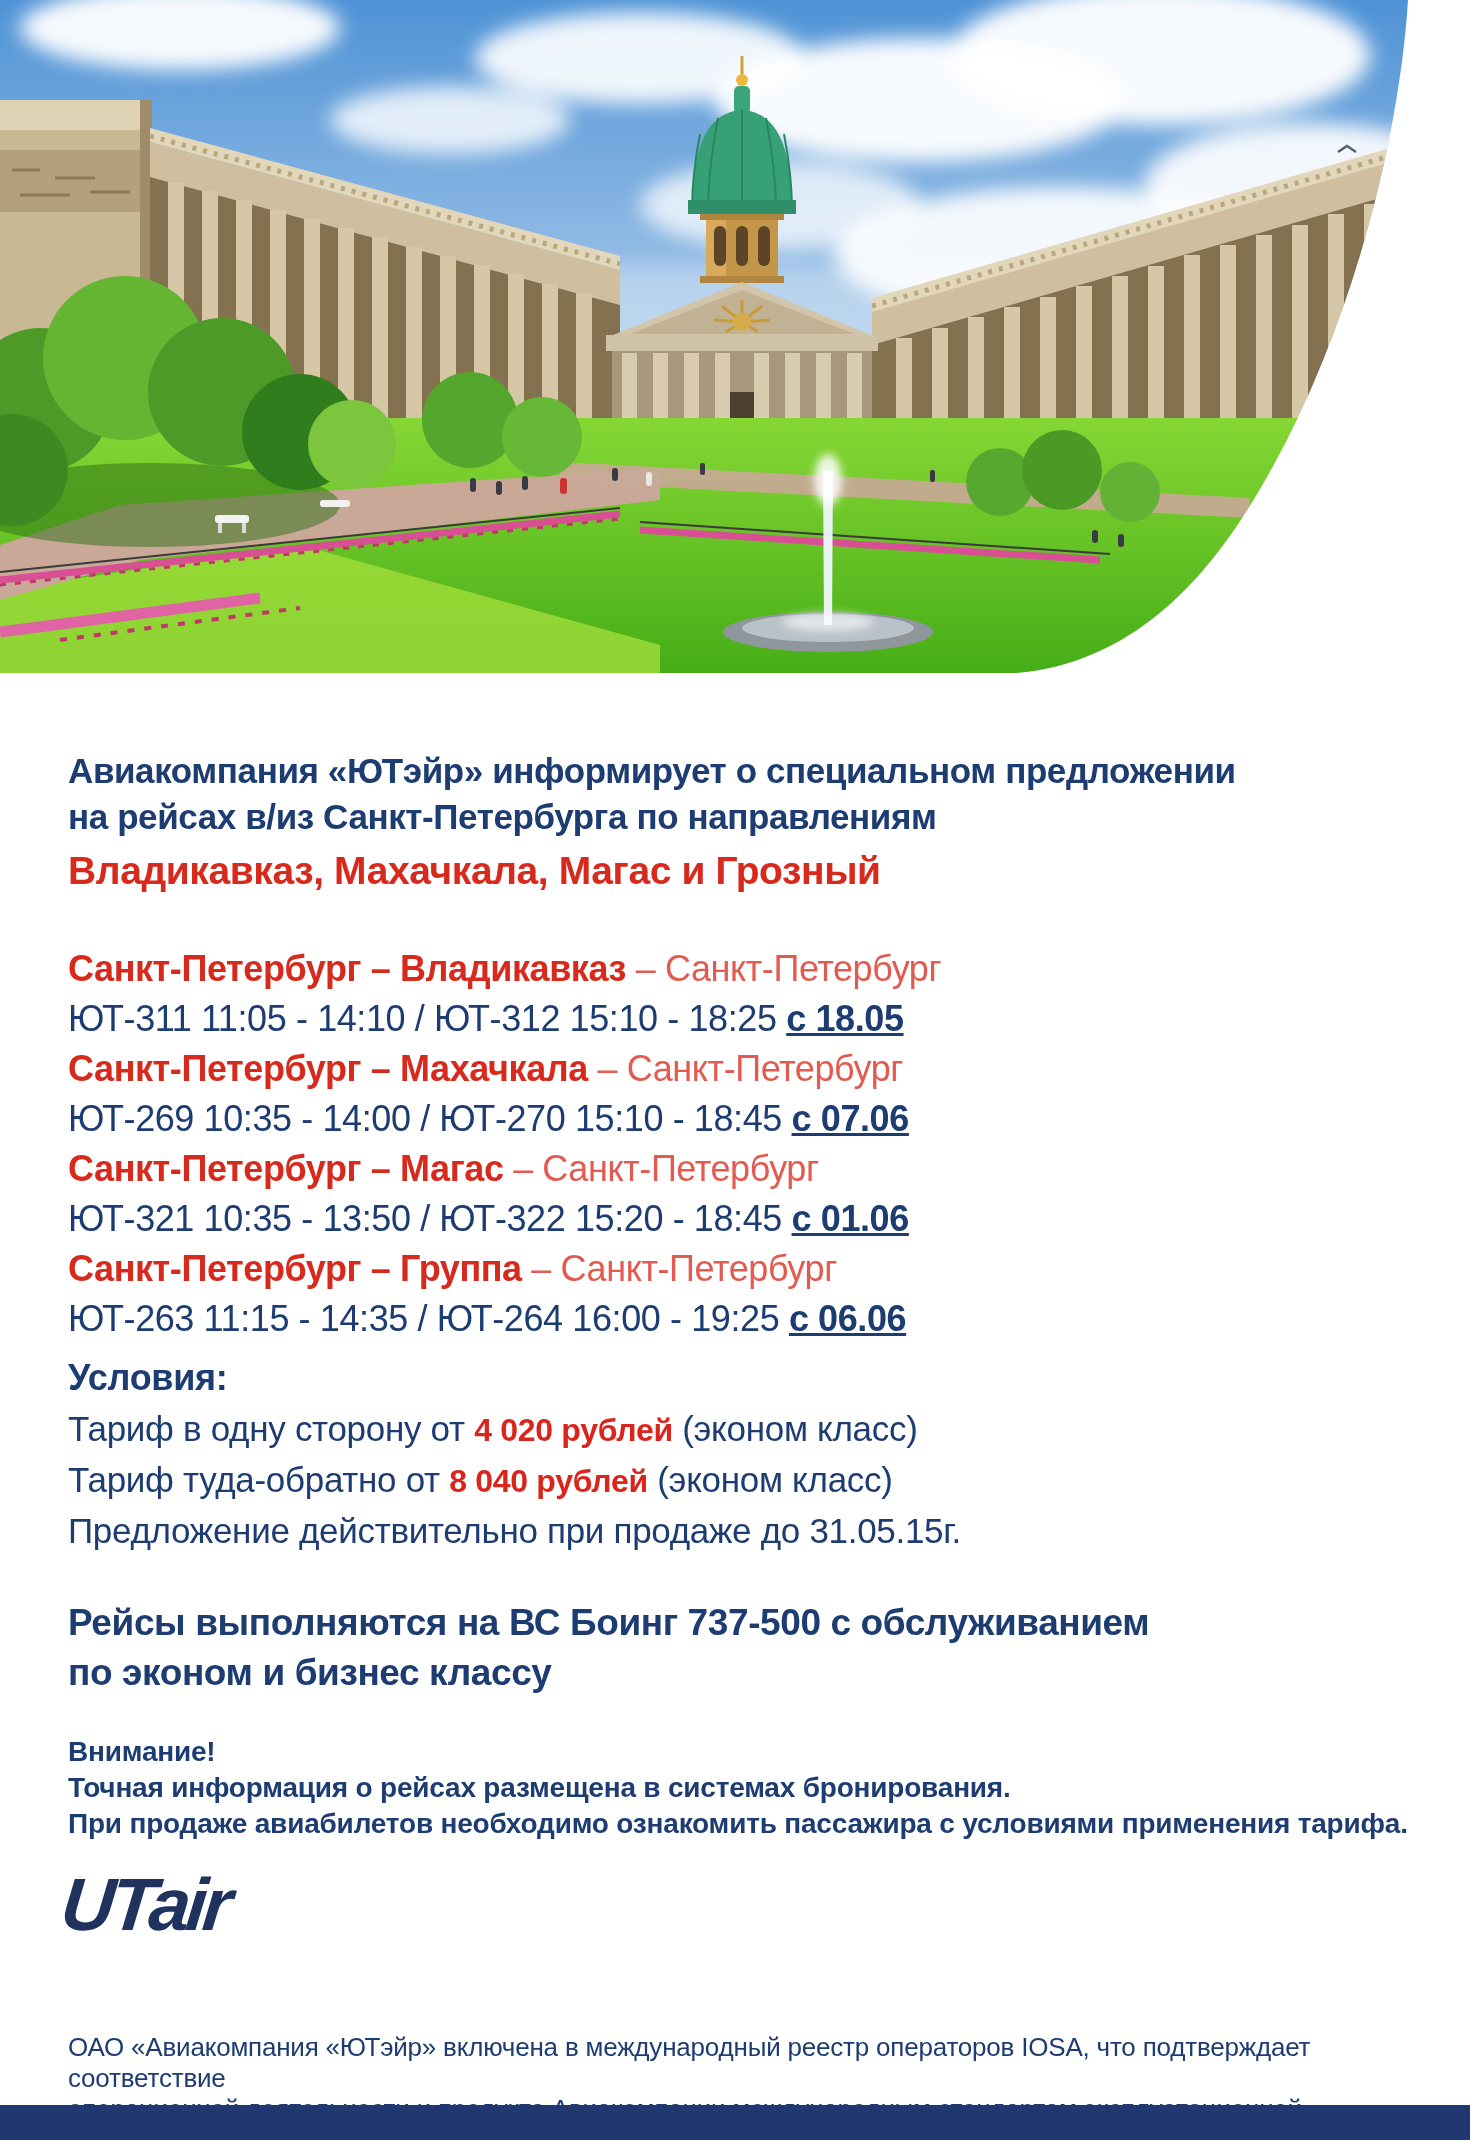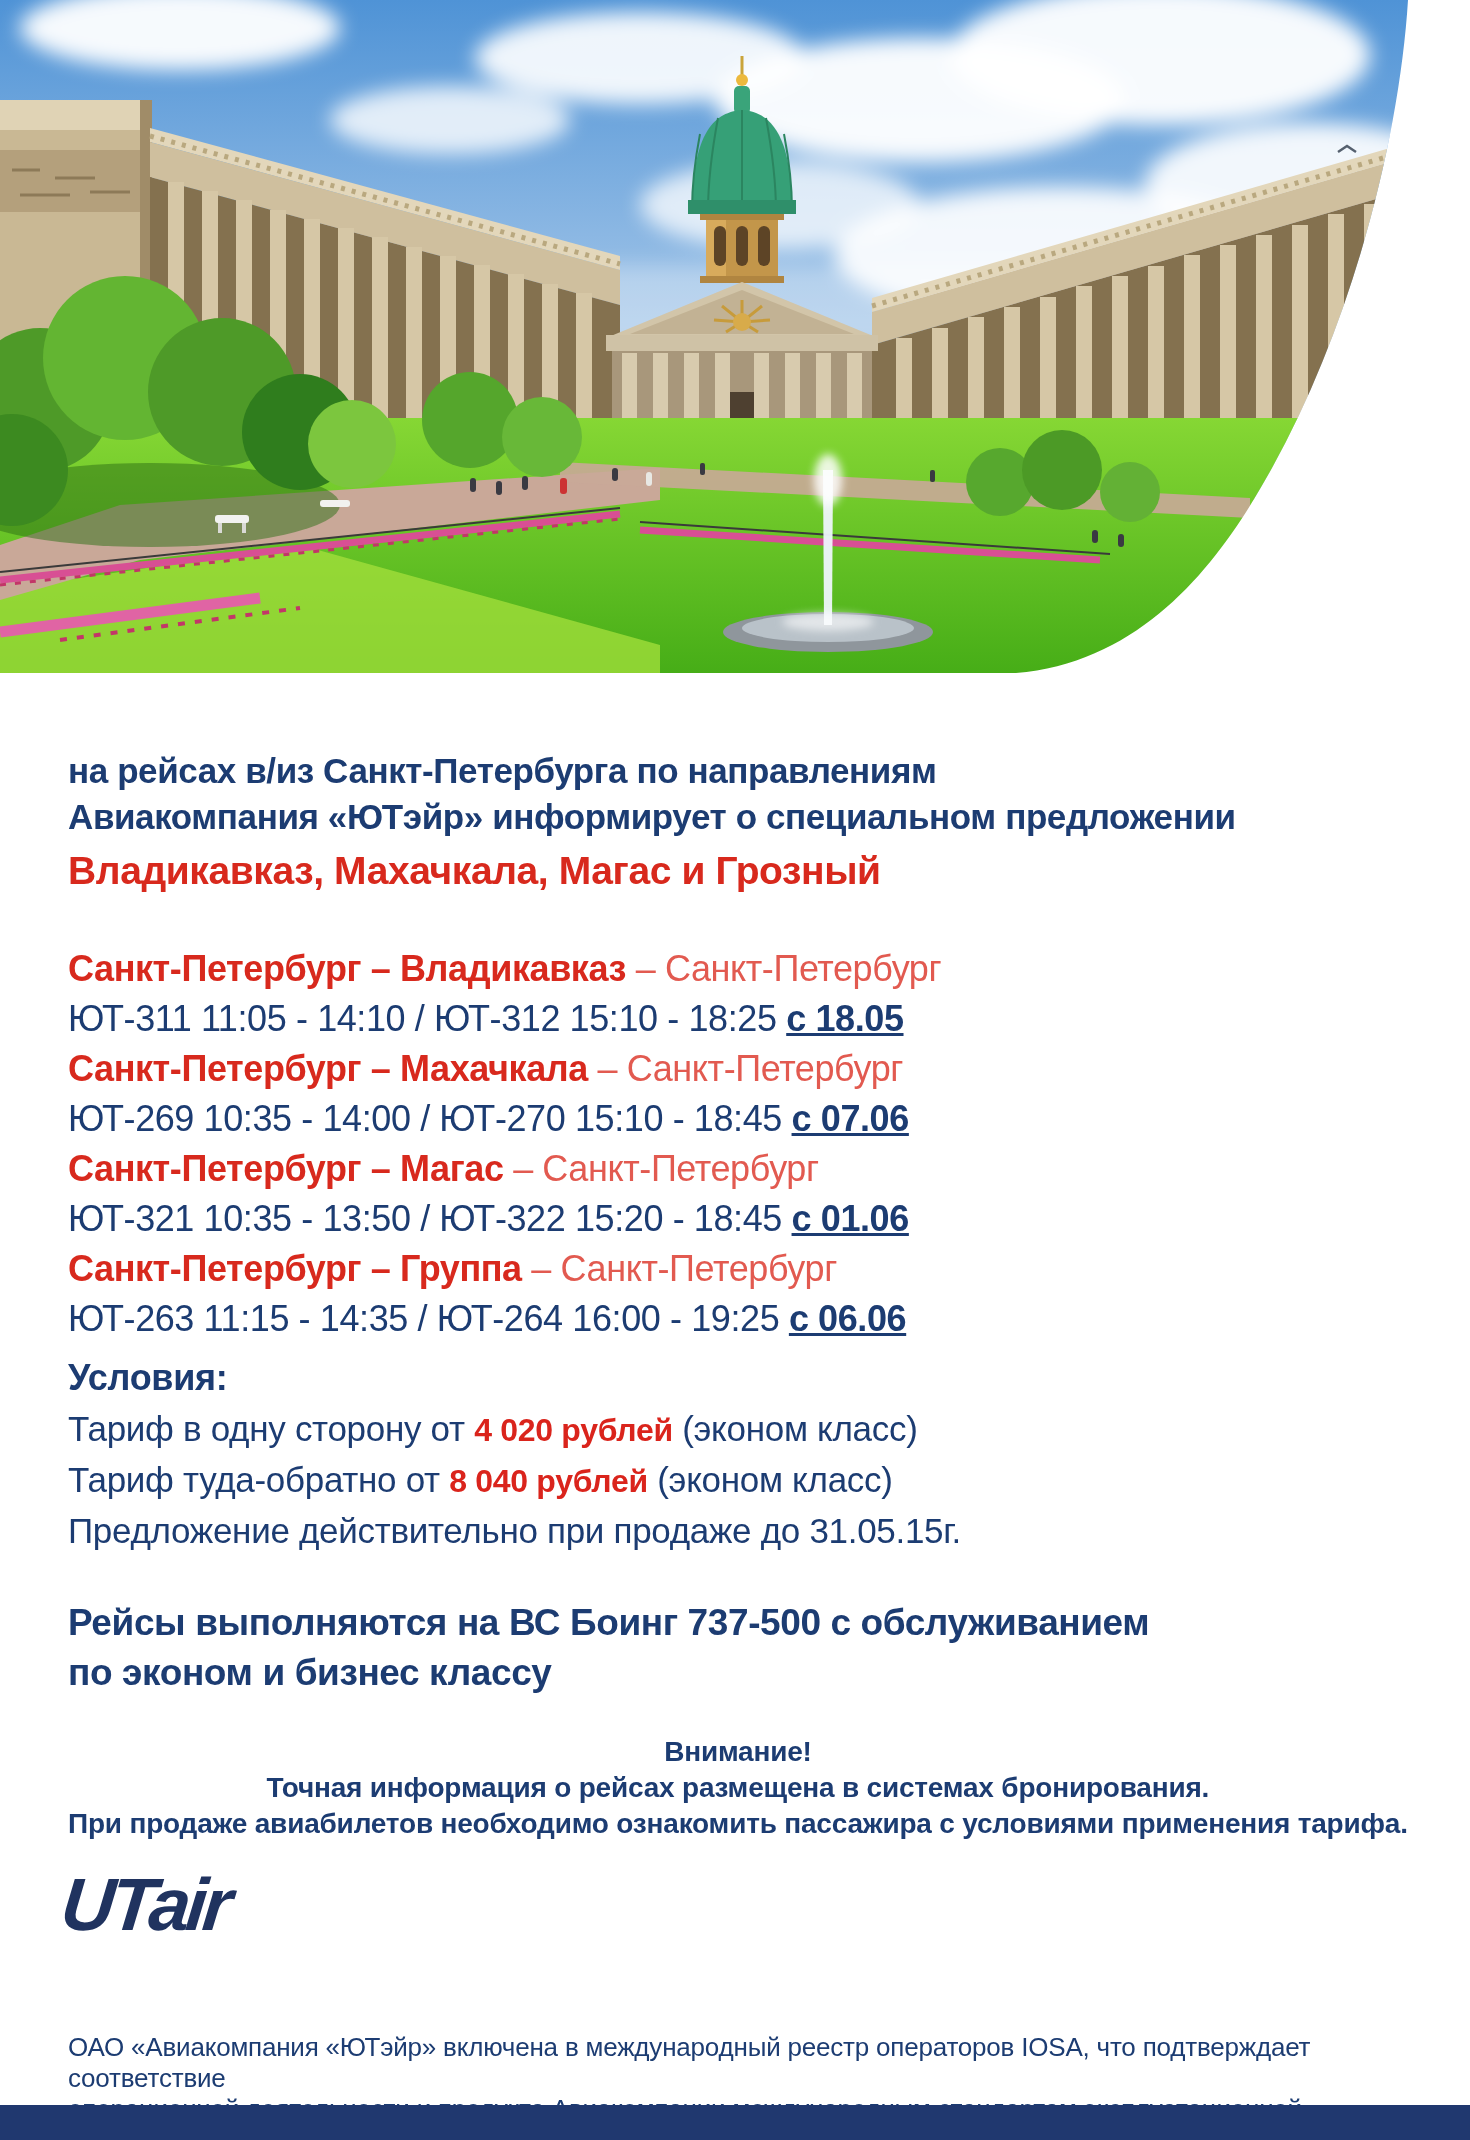--- a/index.html
+++ b/index.html
@@ -21,21 +21,21 @@
   .flight-line{color:var(--navy);}
   .flight-line .flight-date{font-weight:bold;text-decoration:underline;}
   .conditions{top:1352px;letter-spacing:-0.3px;}
   .conditions-title{color:var(--navy);font-size:36px;font-weight:bold;line-height:52px;}
   .tariff-line{color:var(--navy);font-size:35px;line-height:50px;}
   .tariff-line .price{color:var(--price_red);font-size:32px;font-weight:bold;}
   .validity-line{color:var(--navy);font-size:35px;line-height:50px;}
   .aircraft{top:1598px;color:var(--navy);font-size:37px;font-weight:bold;
             line-height:50px;letter-spacing:-0.4px;}
   .attention{top:1734px;color:var(--navy);font-size:28px;font-weight:bold;
-             line-height:36px;letter-spacing:-0.2px;text-align:center;}
+             line-height:36px;letter-spacing:-0.2px;}
   .logo-wrap{top:1864px;left:62px;}
   .contact{top:1974px;color:var(--navy);font-size:31px;letter-spacing:-0.2px;}
   .contact .strong{font-weight:bold;}
   .legal{top:2032px;color:var(--navy);font-size:26px;line-height:31px;letter-spacing:-0.2px;}
   .bottom-bar{position:absolute;left:0;top:2105px;width:1470px;height:35px;background:var(--bar);}
 </style>
 </head>
 <body>
 
 <div class="page">
@@ -239,22 +239,22 @@
           <rect x="1092" y="530" width="6" height="13" rx="3"></rect>
             <rect x="1118" y="534" width="6" height="13" rx="3"></rect>
         </g>
         <rect x="560" y="478" width="7" height="16" rx="3" fill="#cc3333"></rect>
         <rect x="646" y="472" width="6" height="14" rx="3" fill="#e8e8e4"></rect>
       </g>
     </svg>
   </div>
 
   <div class="content-block intro">
+    <div>Авиакомпания «ЮТэйр» информирует о специальном предложении</div>
     <div>на рейсах в/из Санкт-Петербурга  по направлениям</div>
-    <div>Авиакомпания «ЮТэйр» информирует о специальном предложении</div>
     <div class="intro-dest">Владикавказ, Махачкала, Магас и Грозный</div>
   </div>
 
   <div class="content-block schedule">
     <div class="route-line">
       <span class="route-bold">Санкт-Петербург – Владикавказ</span>
       <span class="route-light">– Санкт-Петербург</span>
     </div>
     <div class="flight-line">
       <span>ЮТ-311 11:05 - 14:10 / ЮТ-312 15:10 - 18:25</span>

